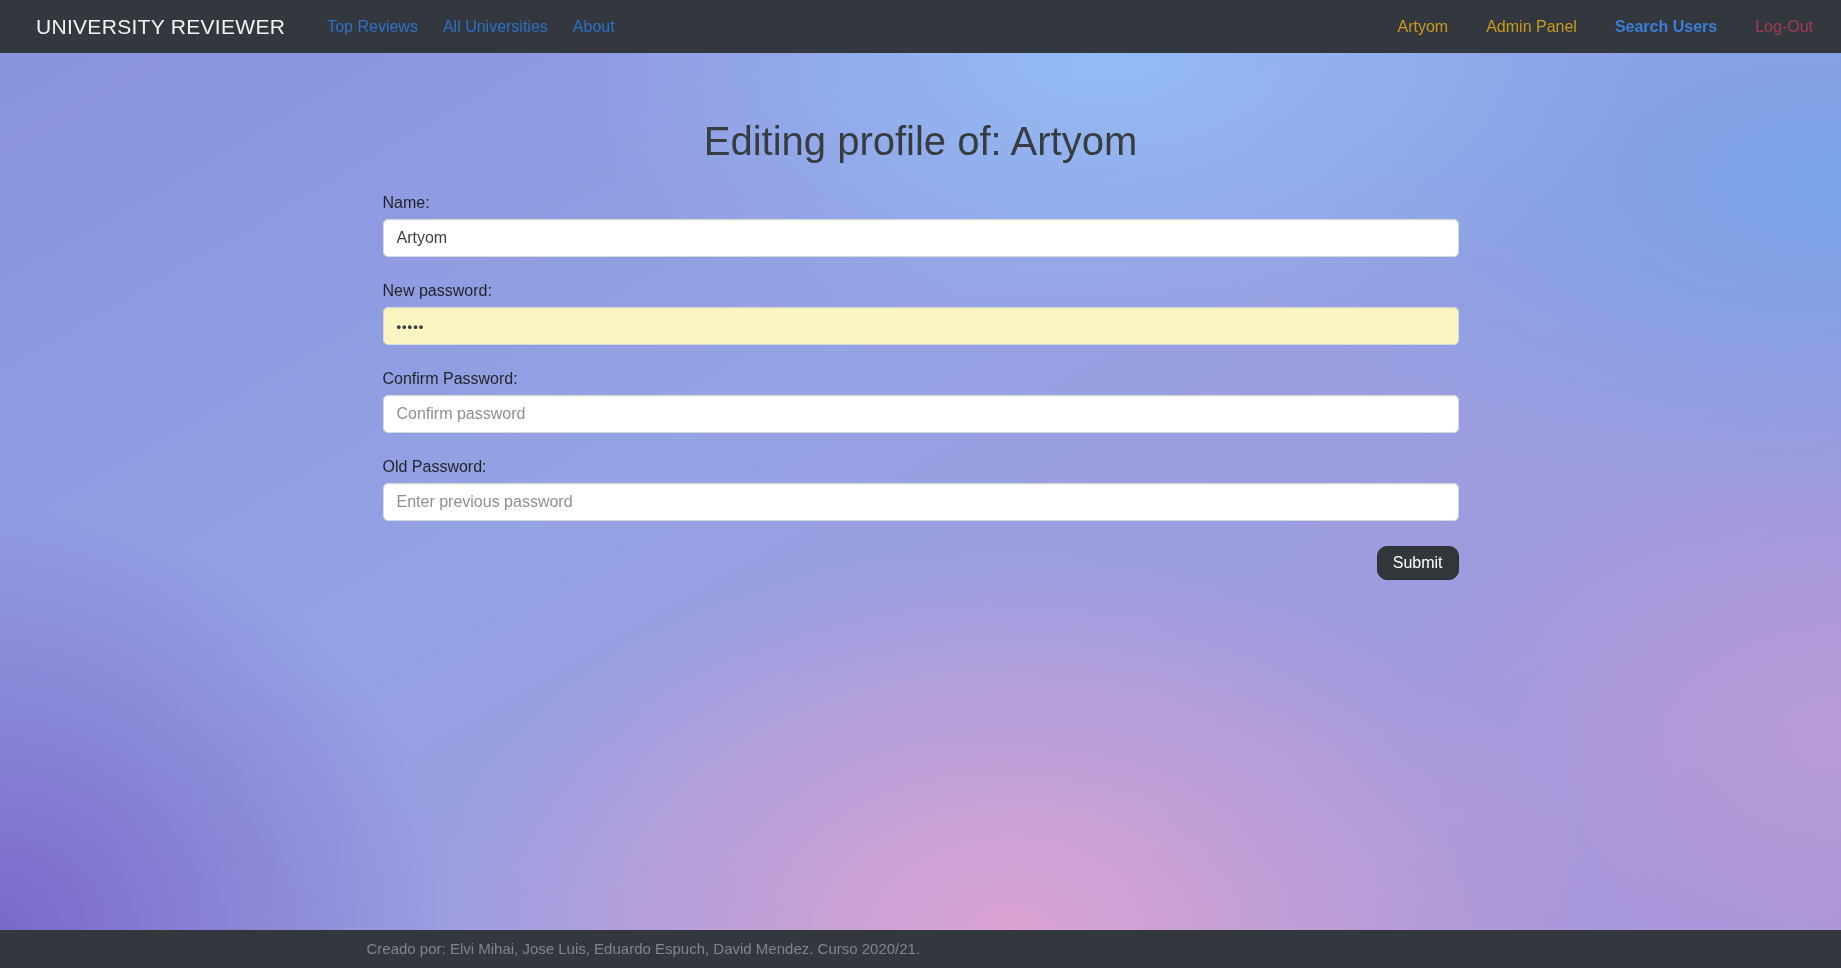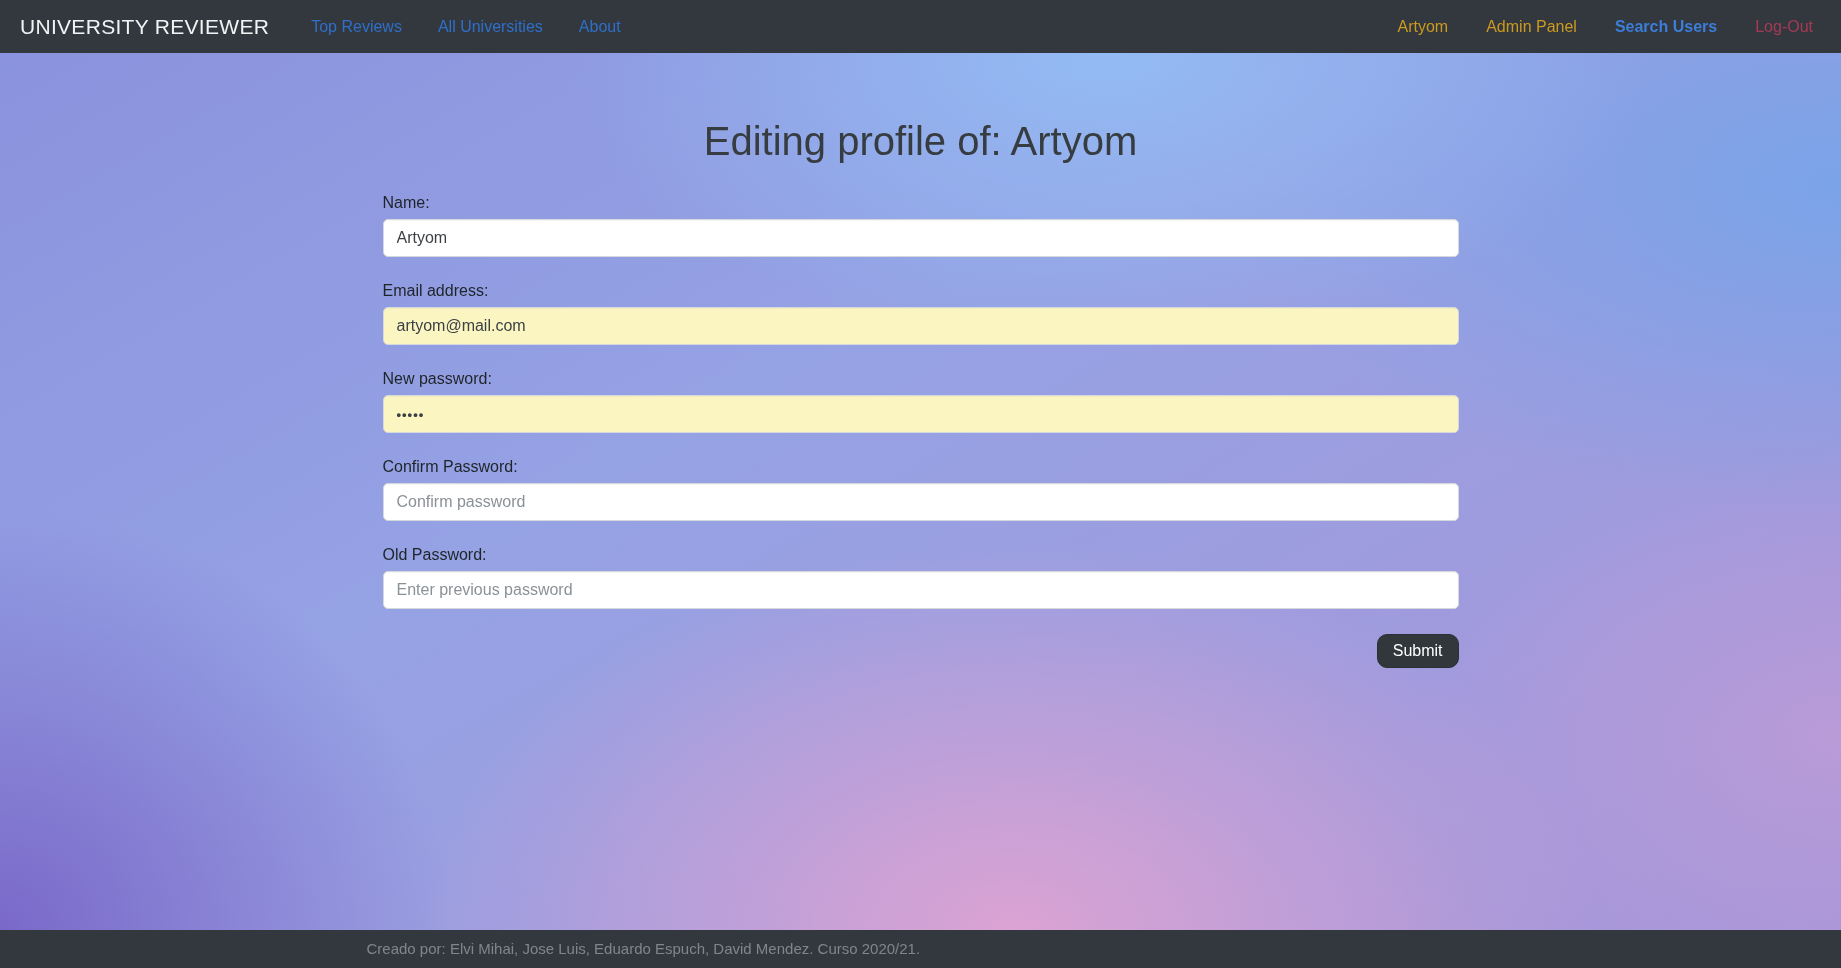--- a/index.html
+++ b/index.html
@@ -14,33 +14,33 @@
     overflow: hidden;
   }
 
   
   .navbar {
     height: 53px;
     flex: 0 0 53px;
     background: #33383e;
     display: flex;
     align-items: center;
-    padding: 0 28px 0 20px;
+    padding: 0 28px 0 36px;
   }
   .brand {
     color: #f1f3f5;
     font-size: 21px;
     font-weight: 400;
     letter-spacing: 0.3px;
     white-space: nowrap;
     cursor: pointer;
   }
   .nav-left {
     display: flex;
-    gap: 36px;
+    gap: 25px;
     margin-left: 42px;
   }
   .nav-right {
     display: flex;
     gap: 38px;
     margin-left: auto;
     align-items: center;
   }
   .nav-link {
     font-size: 16px;
@@ -160,24 +160,20 @@
   <div class="main">
     <h1 class="page-title">Editing profile of: Artyom</h1>
 
     <div class="container">
 
       <div class="form-group">
         <label class="form-label">Name:</label>
         <input class="form-input" type="text" value="Artyom" style="">
       </div>
 
-      <div class="form-group">
-        <label class="form-label">Email address:</label>
-        <input class="form-input is-autofill" type="text" value="artyom@mail.com" style="">
-      </div>
 
       <div class="form-group">
         <label class="form-label">New password:</label>
         <input class="form-input is-autofill masked" type="text" value="•••••" style="">
       </div>
 
       <div class="form-group">
         <label class="form-label">Confirm Password:</label>
         <input class="form-input" type="text" placeholder="Confirm password" style="">
       </div>

